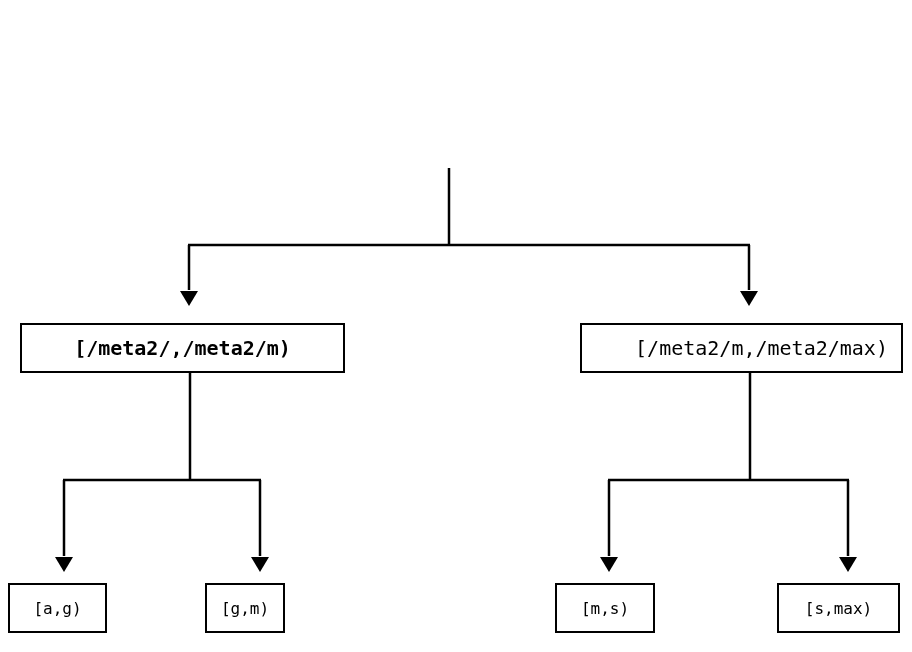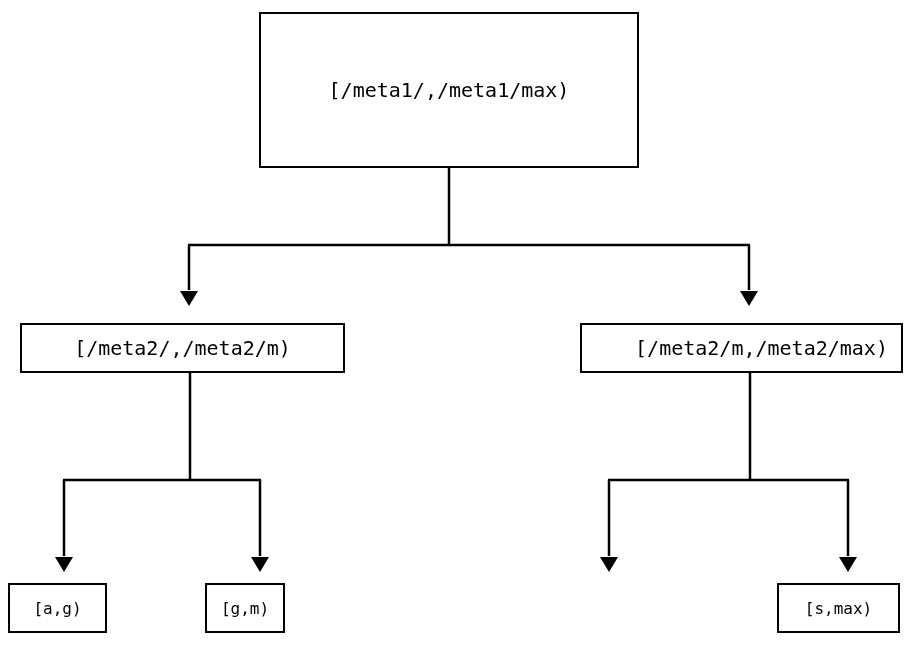--- a/index.html
+++ b/index.html
@@ -73,38 +73,38 @@
     <g>
       <line x1="750" y1="373" x2="750" y2="480" stroke="#000000" stroke-width="2.5"></line>
       <line x1="608" y1="480" x2="849" y2="480" stroke="#000000" stroke-width="2.5"></line>
       <line x1="609" y1="480" x2="609" y2="556" stroke="#000000" stroke-width="2.5"></line>
       <polygon points="600,557 618,557 609,572" fill="#000000"></polygon>
       <line x1="848" y1="480" x2="848" y2="556" stroke="#000000" stroke-width="2.5"></line>
       <polygon points="839,557 857,557 848,572" fill="#000000"></polygon>
     </g>
   </svg>
 
-  <div class="node-box node-root" style="left:259px; top:12px; width:380px; height:156px;">
-    <span class="node-label">[/meta1/,/meta1/max)</span>
-  </div>
 
-  <div class="node-box node-level2" style="left:20px; top:323px; width:325px; height:50px;">
+  <div class="node-box node-level2" style="left:20px; top:323px; width:325px; height:50px;font-weight:bold;">
     <span class="node-label">[/meta2/,/meta2/m)</span>
   </div>
 
   <div class="node-box node-level2" style="left:580px; top:323px; width:323px; height:50px;padding-left:40px;">
     <span class="node-label">[/meta2/m,/meta2/max)</span>
   </div>
 
   <div class="node-box node-leaf" style="left:8px; top:583px; width:99px; height:50px;">
     <span class="node-label">[a,g)</span>
   </div>
 
   <div class="node-box node-leaf" style="left:205px; top:583px; width:80px; height:50px;">
     <span class="node-label">[g,m)</span>
   </div>
 
+  <div class="node-box node-leaf" style="left:555px; top:583px; width:100px; height:50px;">
+    <span class="node-label">[m,s)</span>
+  </div>
 
   <div class="node-box node-leaf" style="left:777px; top:583px; width:123px; height:50px;">
     <span class="node-label">[s,max)</span>
   </div>
 
 </div>
 
 </body></html>

